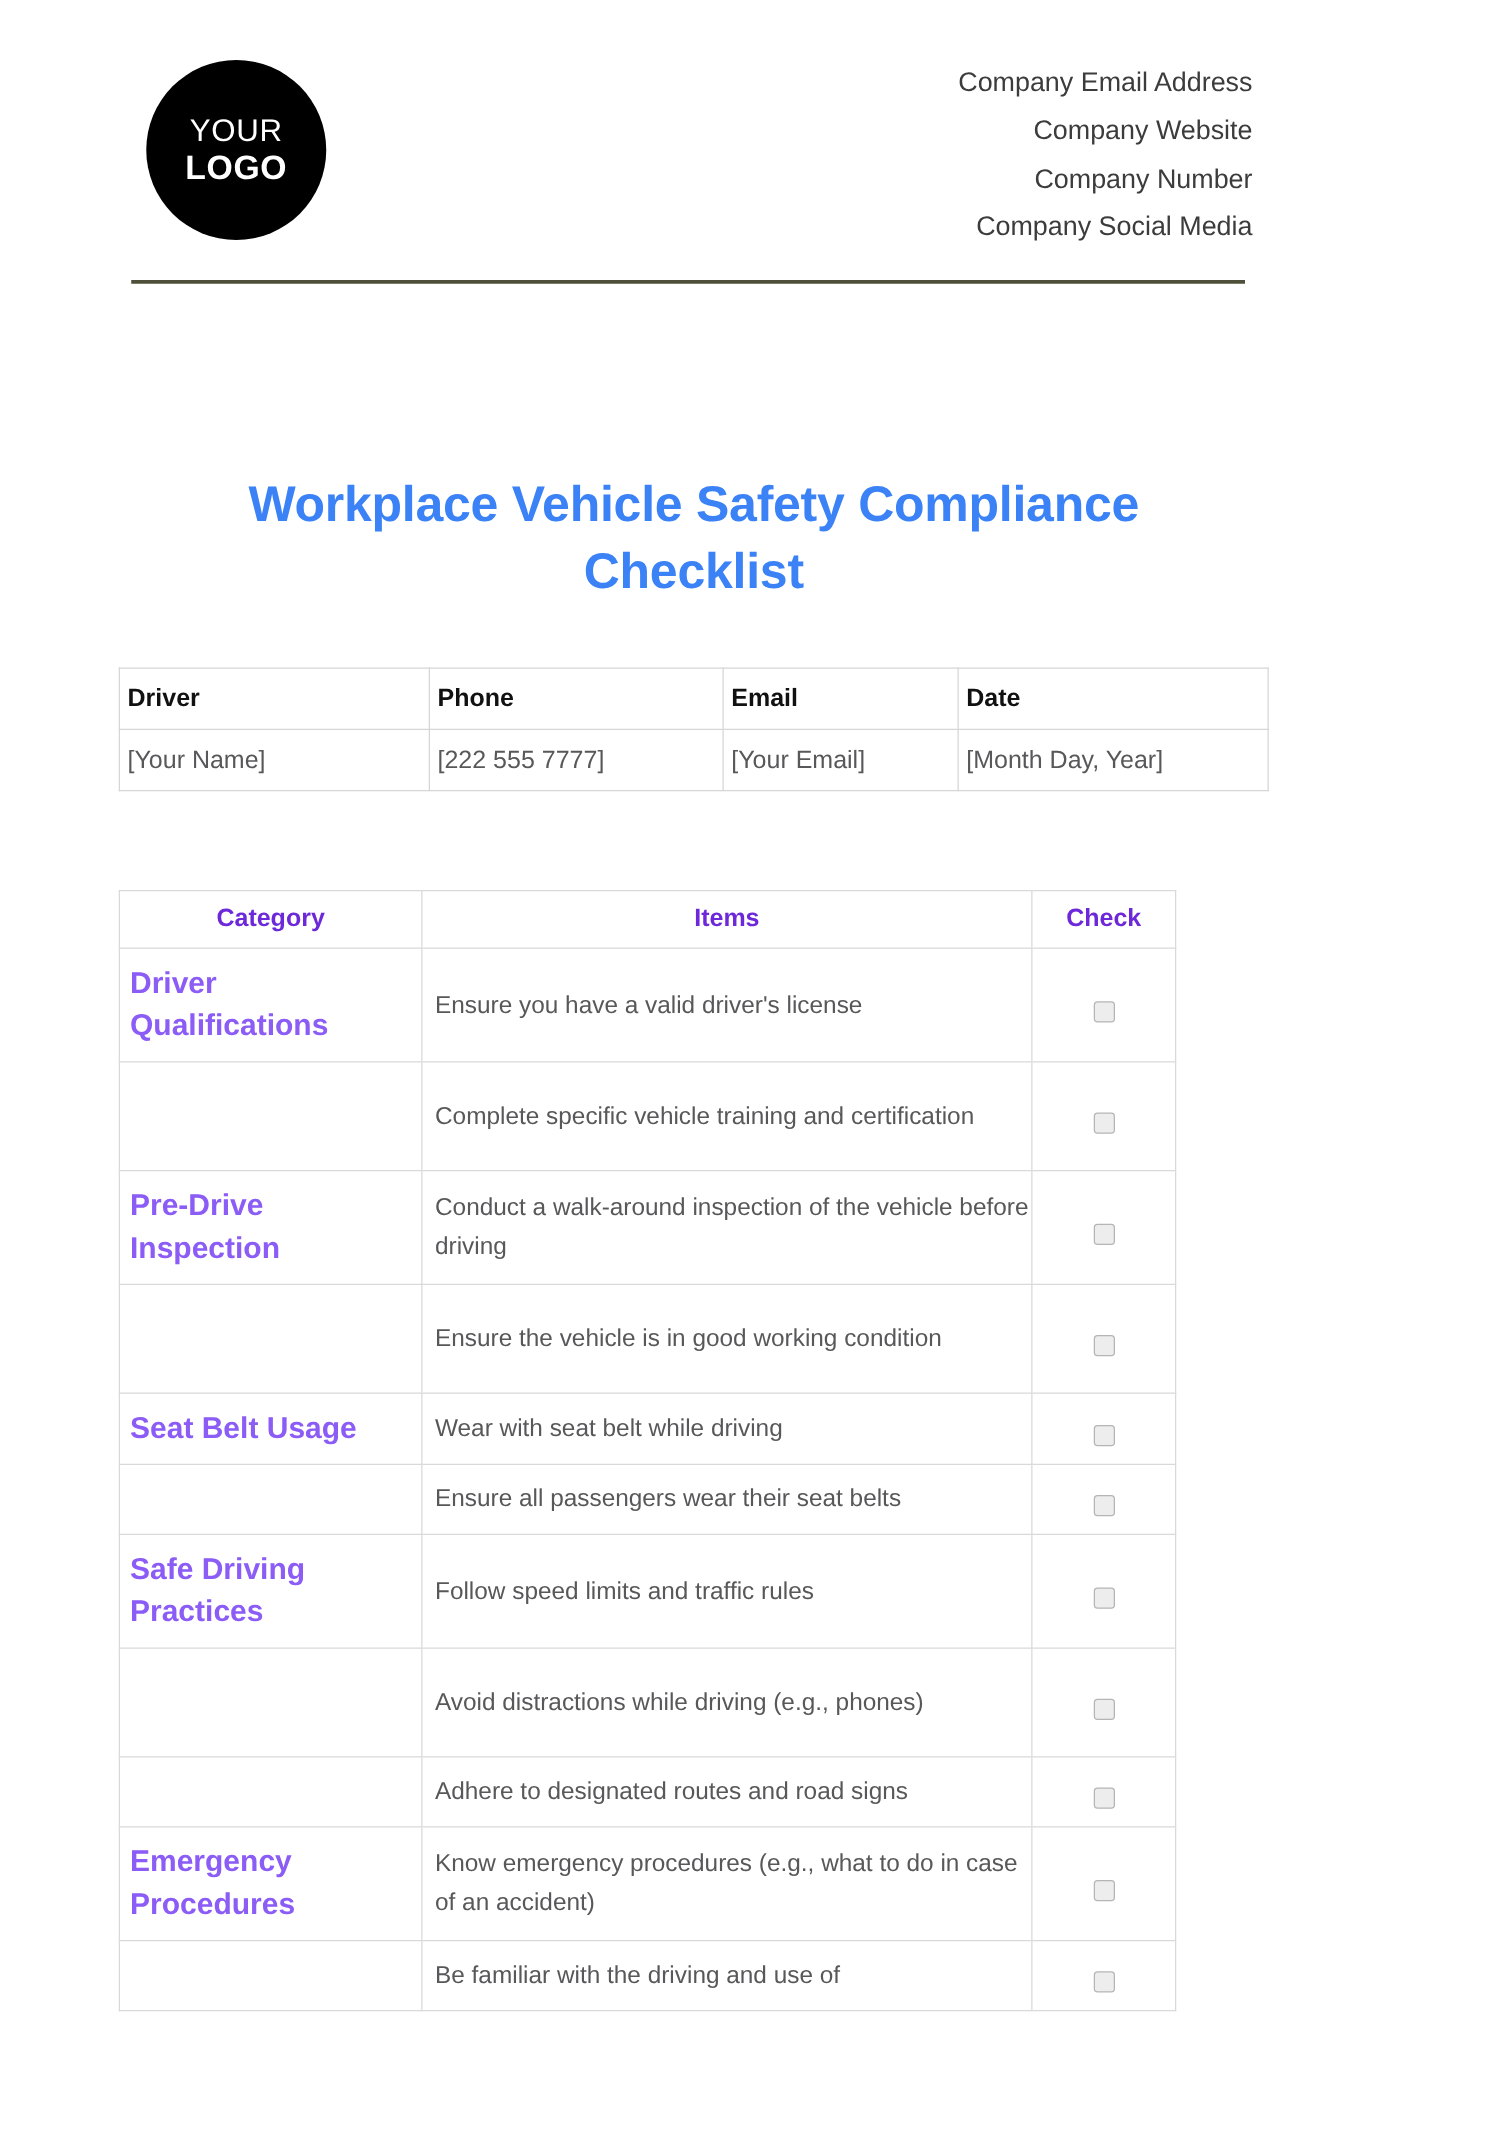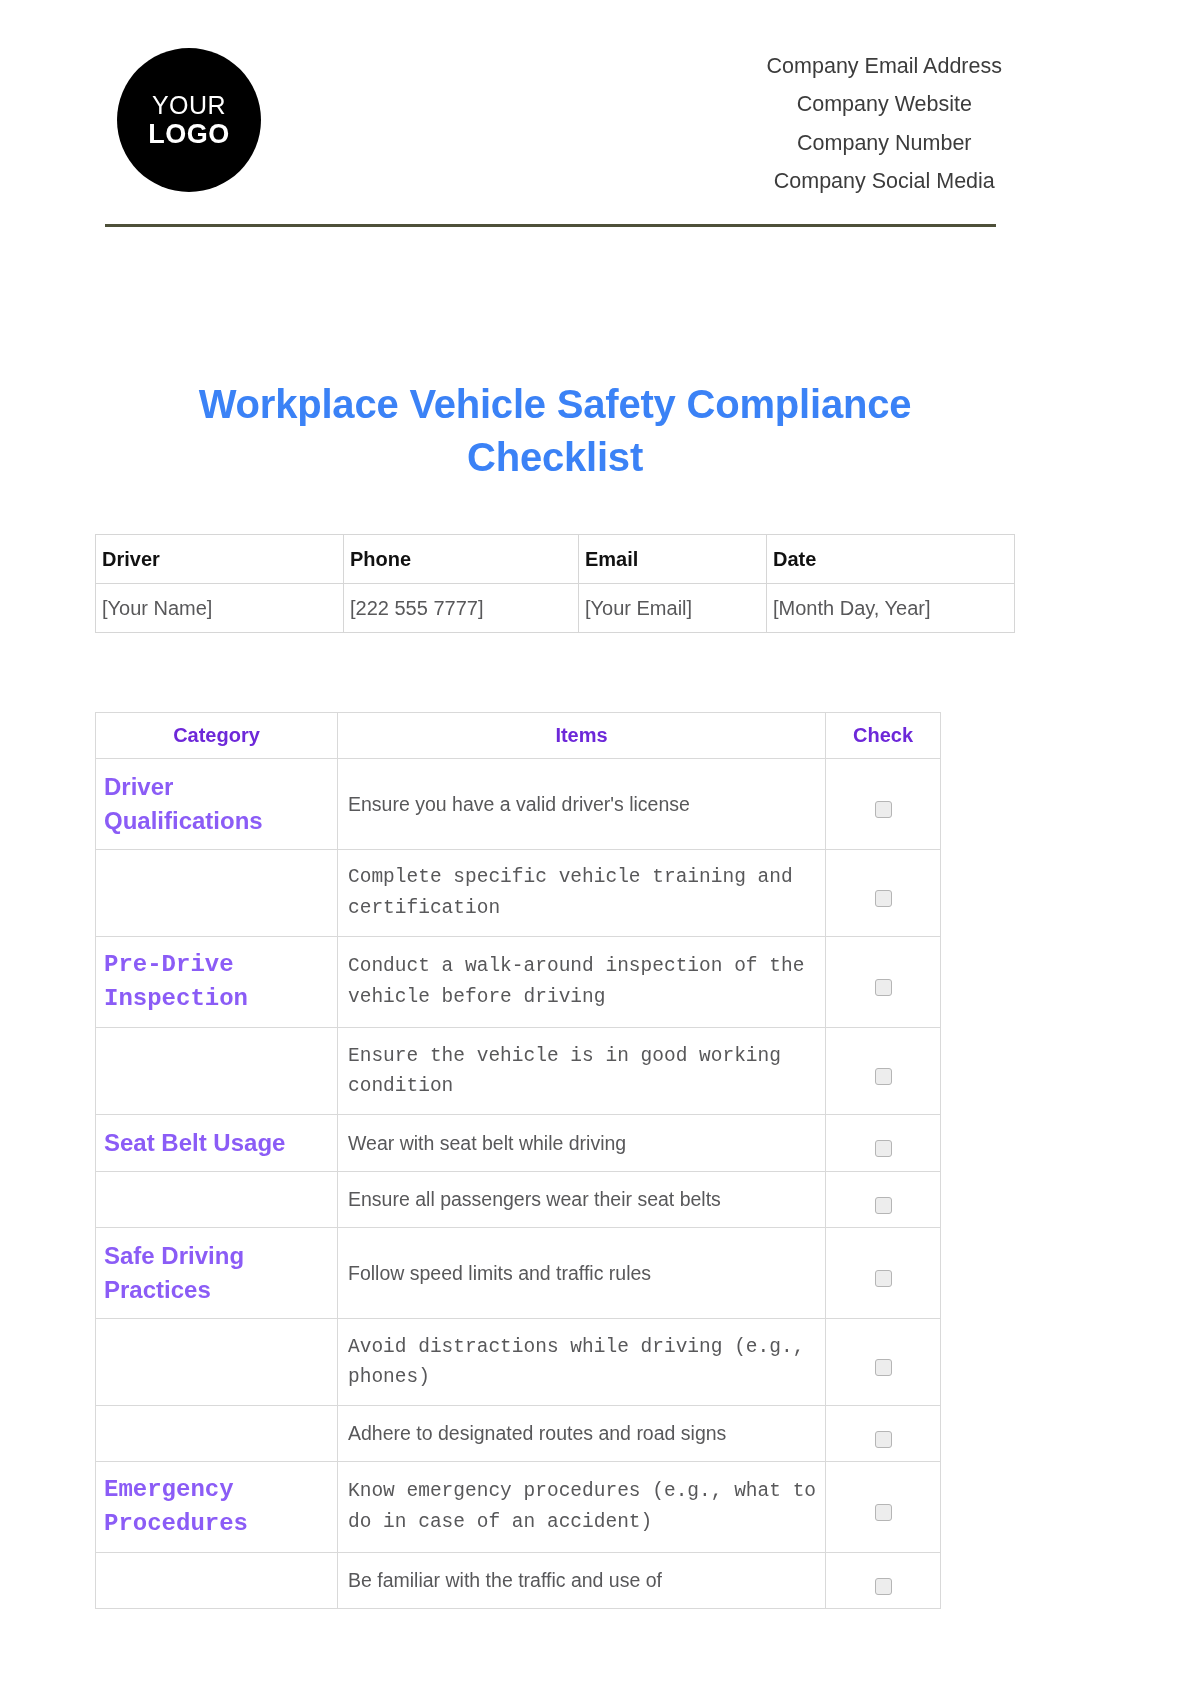--- a/index.html
+++ b/index.html
@@ -55,21 +55,21 @@
   .logo .logo-logo {
     font-size: 27px;
     font-weight: 700;
     letter-spacing: 0.5px;
   }
 
   .contact-block {
     position: absolute;
     right: 198px;
     top: 47px;
-    text-align: center;
+    text-align: right;
     font-size: 21.5px;
     line-height: 1.78;
     color: #3c3c3c;
     font-weight: 400;
   }
   .contact-block div { white-space: nowrap; }
 
   .header-rule {
     position: absolute;
     left: 105px;
@@ -178,21 +178,21 @@
   .checkbox {
     display: inline-block;
     width: 17px;
     height: 17px;
     border: 1px solid #b5b5b5;
     border-radius: 3px;
     background: #ededed;
   }
 
   .row-h1 { height: 48px; }
-  .row-h2 { height: 87px; font-family: Liberation Mono, monospace; }
+  .row-h2 { height: 87px; }
 </style>
 </head>
 <body>
 
 <div class="page">
 
   <div class="header">
 
     <div class="logo">
       <span class="logo-your">YOUR</span>
@@ -284,19 +284,19 @@
           <td class="item-cell">Adhere to designated routes and road signs</td>
           <td class="check-cell"><span class="checkbox"></span></td>
         </tr>
         <tr class="row-h2">
           <td class="cat-cell">Emergency Procedures</td>
           <td class="item-cell">Know emergency procedures (e.g., what to do in case of an accident)</td>
           <td class="check-cell"><span class="checkbox"></span></td>
         </tr>
         <tr class="row-h1">
           <td class="cat-cell empty"></td>
-          <td class="item-cell">Be familiar with the traffic and use of</td>
+          <td class="item-cell">Be familiar with the driving and use of</td>
           <td class="check-cell"><span class="checkbox"></span></td>
         </tr>
       </tbody>
   </table>
 
 </div>
 
 </body></html>

